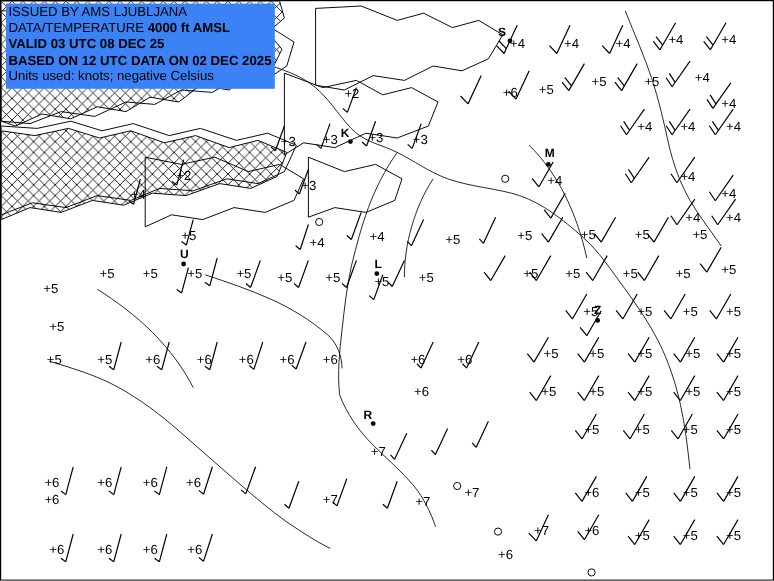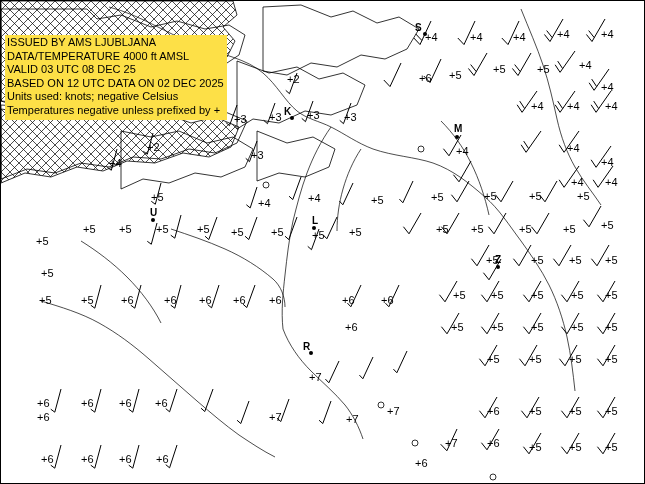--- a/index.html
+++ b/index.html
@@ -1,20 +1,20 @@
 <!DOCTYPE html>
 <html><head>
 <meta charset="utf-8">
 <style>
   html,body{margin:0;padding:0;background:#fff;}
   body{width:645px;height:484px;font-family:"Liberation Sans",sans-serif;}
   #map{position:relative;width:645px;height:484px;overflow:hidden;background:#fff;border:1px solid #000;box-sizing:border-box;}
-  .hdr{position:absolute;left:4px;top:2px;z-index:30;background:#fde047;padding:1px 3px 2px 2px;line-height:13.6px;margin-top:32px;}
+  .hdr{position:absolute;left:4px;top:2px;z-index:30;background:#3b82f6;padding:1px 3px 2px 2px;line-height:13.6px;}
   .hdr div{font-size:11px;color:#000;white-space:nowrap;}
-  .hdr .b{font-weight:normal;}
+  .hdr .b{font-weight:bold;}
   .footer{position:absolute;left:2px;bottom:2px;z-index:30;background:#fff;border:1px solid #000;padding:2px 6px;font-size:12px;}
   .temp{position:absolute;font-size:11px;color:#000;z-index:20;white-space:nowrap;}
   .city{position:absolute;font-size:10px;font-weight:bold;color:#000;z-index:22;}
   .citydot{position:absolute;width:4px;height:4px;background:#000;border-radius:50%;z-index:22;}
   svg.layer{position:absolute;left:0;top:0;width:645px;height:484px;z-index:10;}
   svg.windlayer{z-index:15;}
 </style>
 </head>
 <body>
 
@@ -459,21 +459,20 @@
         <line x1="150.30598100774455" y1="243.2503681783595" x2="146.29189363178898" y2="240.26924380353142" stroke="#000" stroke-width="1"></line>
       </g>
     </svg>
 
   <div class="hdr">
     <div>ISSUED BY AMS LJUBLJANA</div>
     <div><span>DATA/TEMPERATURE </span><span class="b">4000 ft AMSL</span></div>
     <div class="b">VALID 03 UTC 08 DEC 25</div>
     <div class="b">BASED ON 12 UTC DATA ON 02 DEC 2025</div>
     <div>Units used: knots; negative Celsius</div>
-    <div>Temperatures negative unless prefixed by +</div>
   </div>
 
 
 <div class="temp" style="left: 286px; top: 72px;">+2</div>
     <div class="temp" style="left: 424px; top: 30px;">+4</div>
     <div class="temp" style="left: 469px; top: 30px;">+4</div>
     <div class="temp" style="left: 512px; top: 30px;">+4</div>
     <div class="temp" style="left: 556px; top: 27px;">+4</div>
     <div class="temp" style="left: 600px; top: 27px;">+4</div>
     <div class="temp" style="left: 418px; top: 71px;">+6</div>

